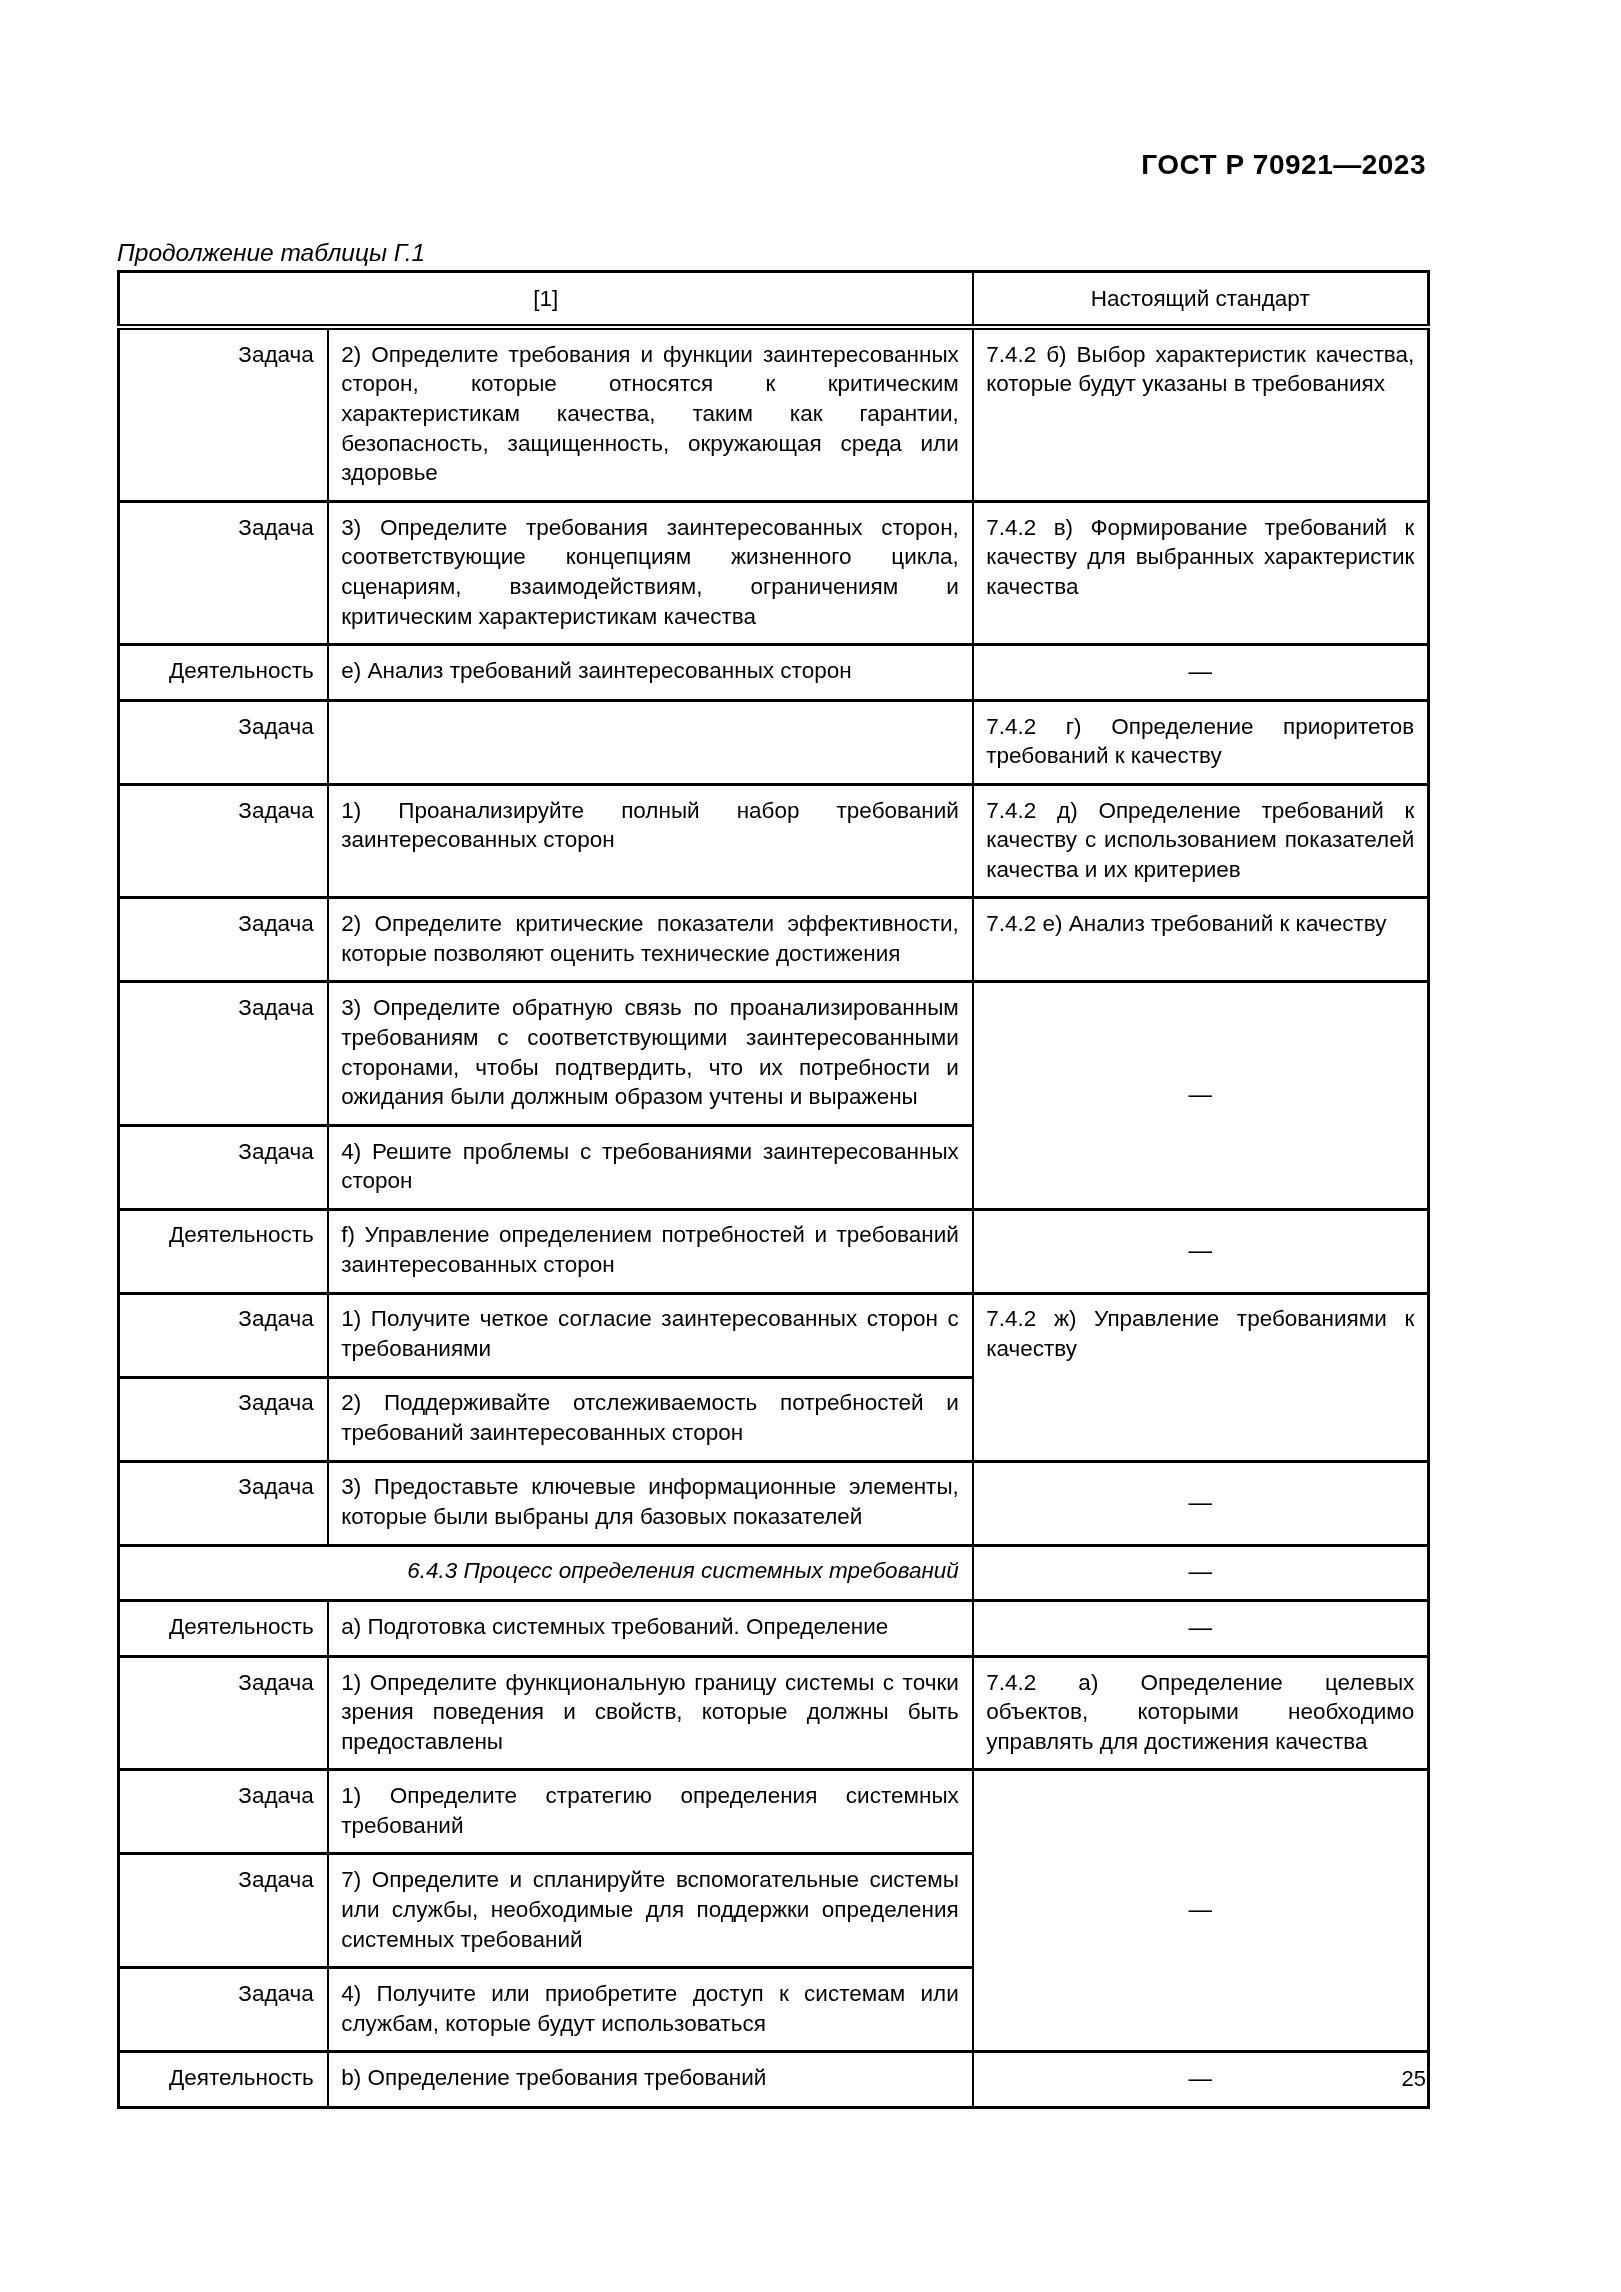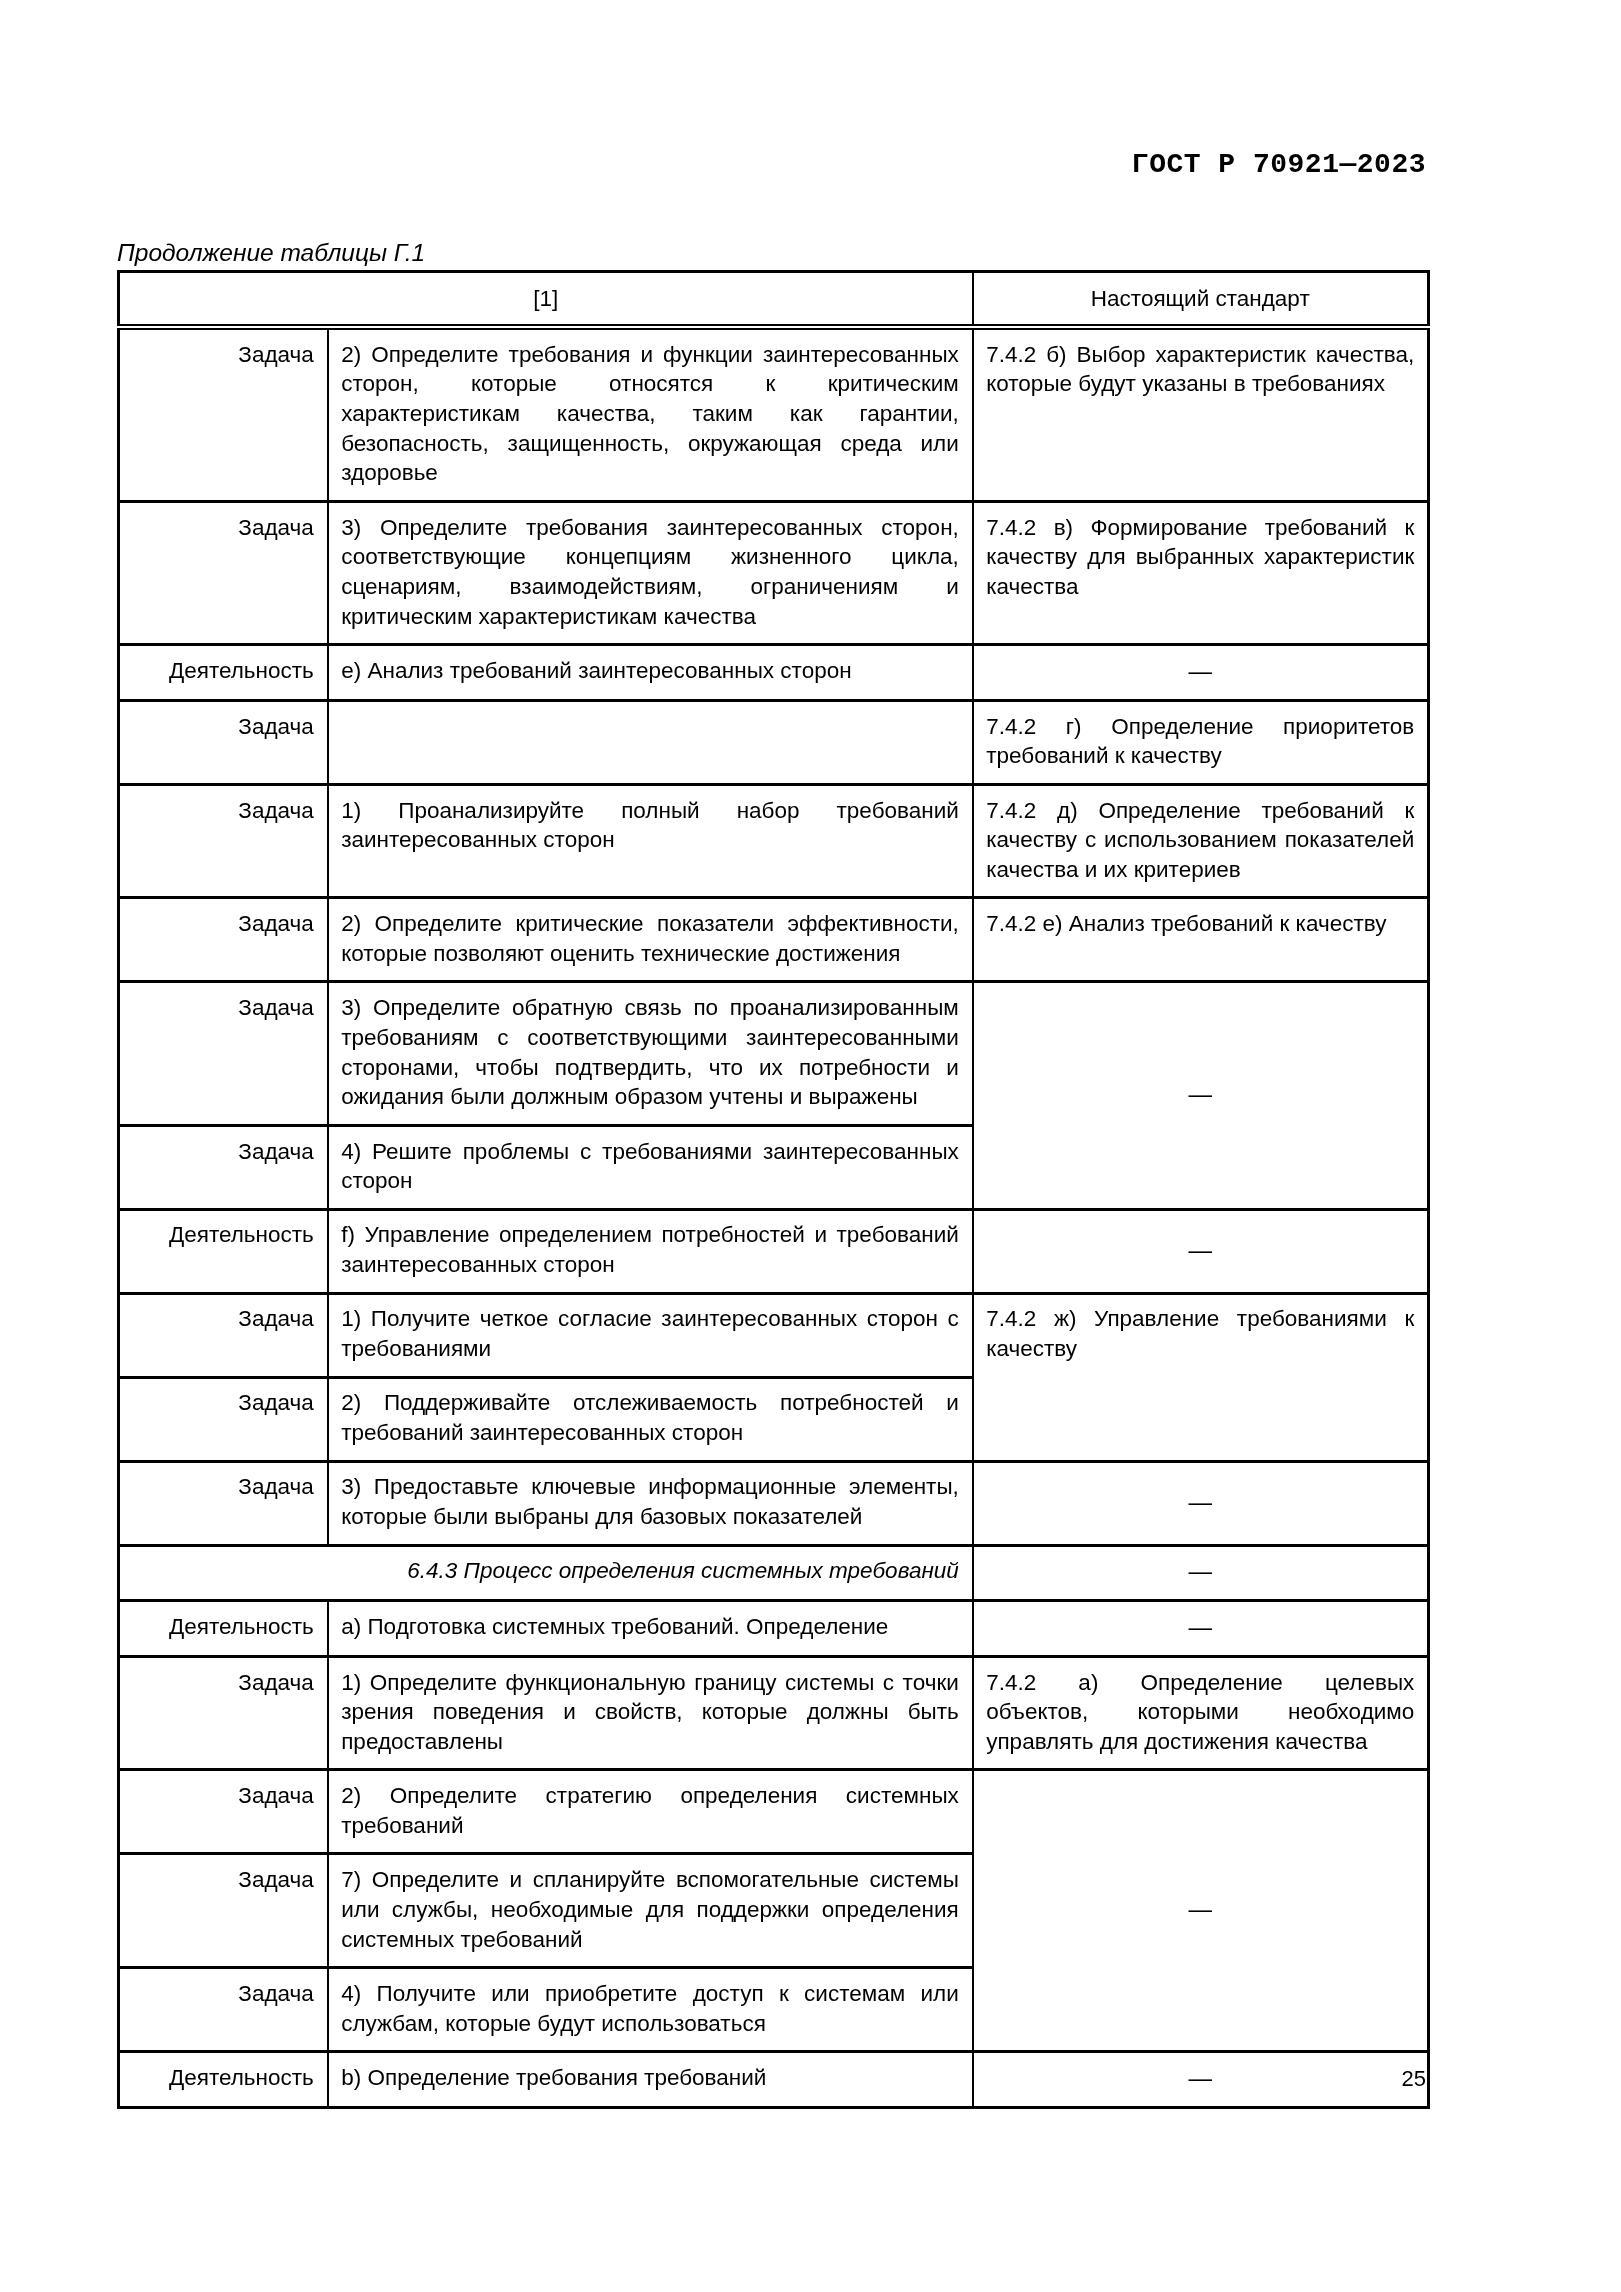--- a/index.html
+++ b/index.html
@@ -17,21 +17,20 @@
     overflow: hidden;
   }
   .doc-code {
     position: absolute;
     top: 149px;
     right: 195px;
     font-size: 28px;
     font-weight: bold;
     letter-spacing: 0.5px;
     white-space: nowrap;
-    font-family: Liberation Mono, monospace;
   }
   .table-caption {
     position: absolute;
     top: 239px;
     left: 117px;
     font-size: 24.5px;
     font-style: italic;
   }
   table.g1 {
     position: absolute;
@@ -176,21 +175,21 @@
           <td class="c-text">a) Подготовка системных требований. Определение</td>
           <td class="c-std dash">—</td>
         </tr>
         <tr>
           <td class="c-label">Задача</td>
           <td class="c-text">1) Определите функциональную границу системы с точки зрения поведения и свойств, которые должны быть предоставлены</td>
           <td class="c-std">7.4.2 а) Определение целевых объектов, которыми необходимо управлять для достижения качества</td>
         </tr>
         <tr>
           <td class="c-label">Задача</td>
-          <td class="c-text">2) Определите стратегию определения системных требований</td>
+          <td class="c-text">1) Определите стратегию определения системных требований</td>
           <td class="c-std dash" rowspan="3">—</td>
         </tr>
         <tr>
           <td class="c-label">Задача</td>
           <td class="c-text">7) Определите и спланируйте вспомогательные системы или службы, необходимые для поддержки определения системных требований</td>
         </tr>
         <tr>
           <td class="c-label">Задача</td>
           <td class="c-text">4) Получите или приобретите доступ к системам или службам, которые будут использоваться</td>
         </tr>

